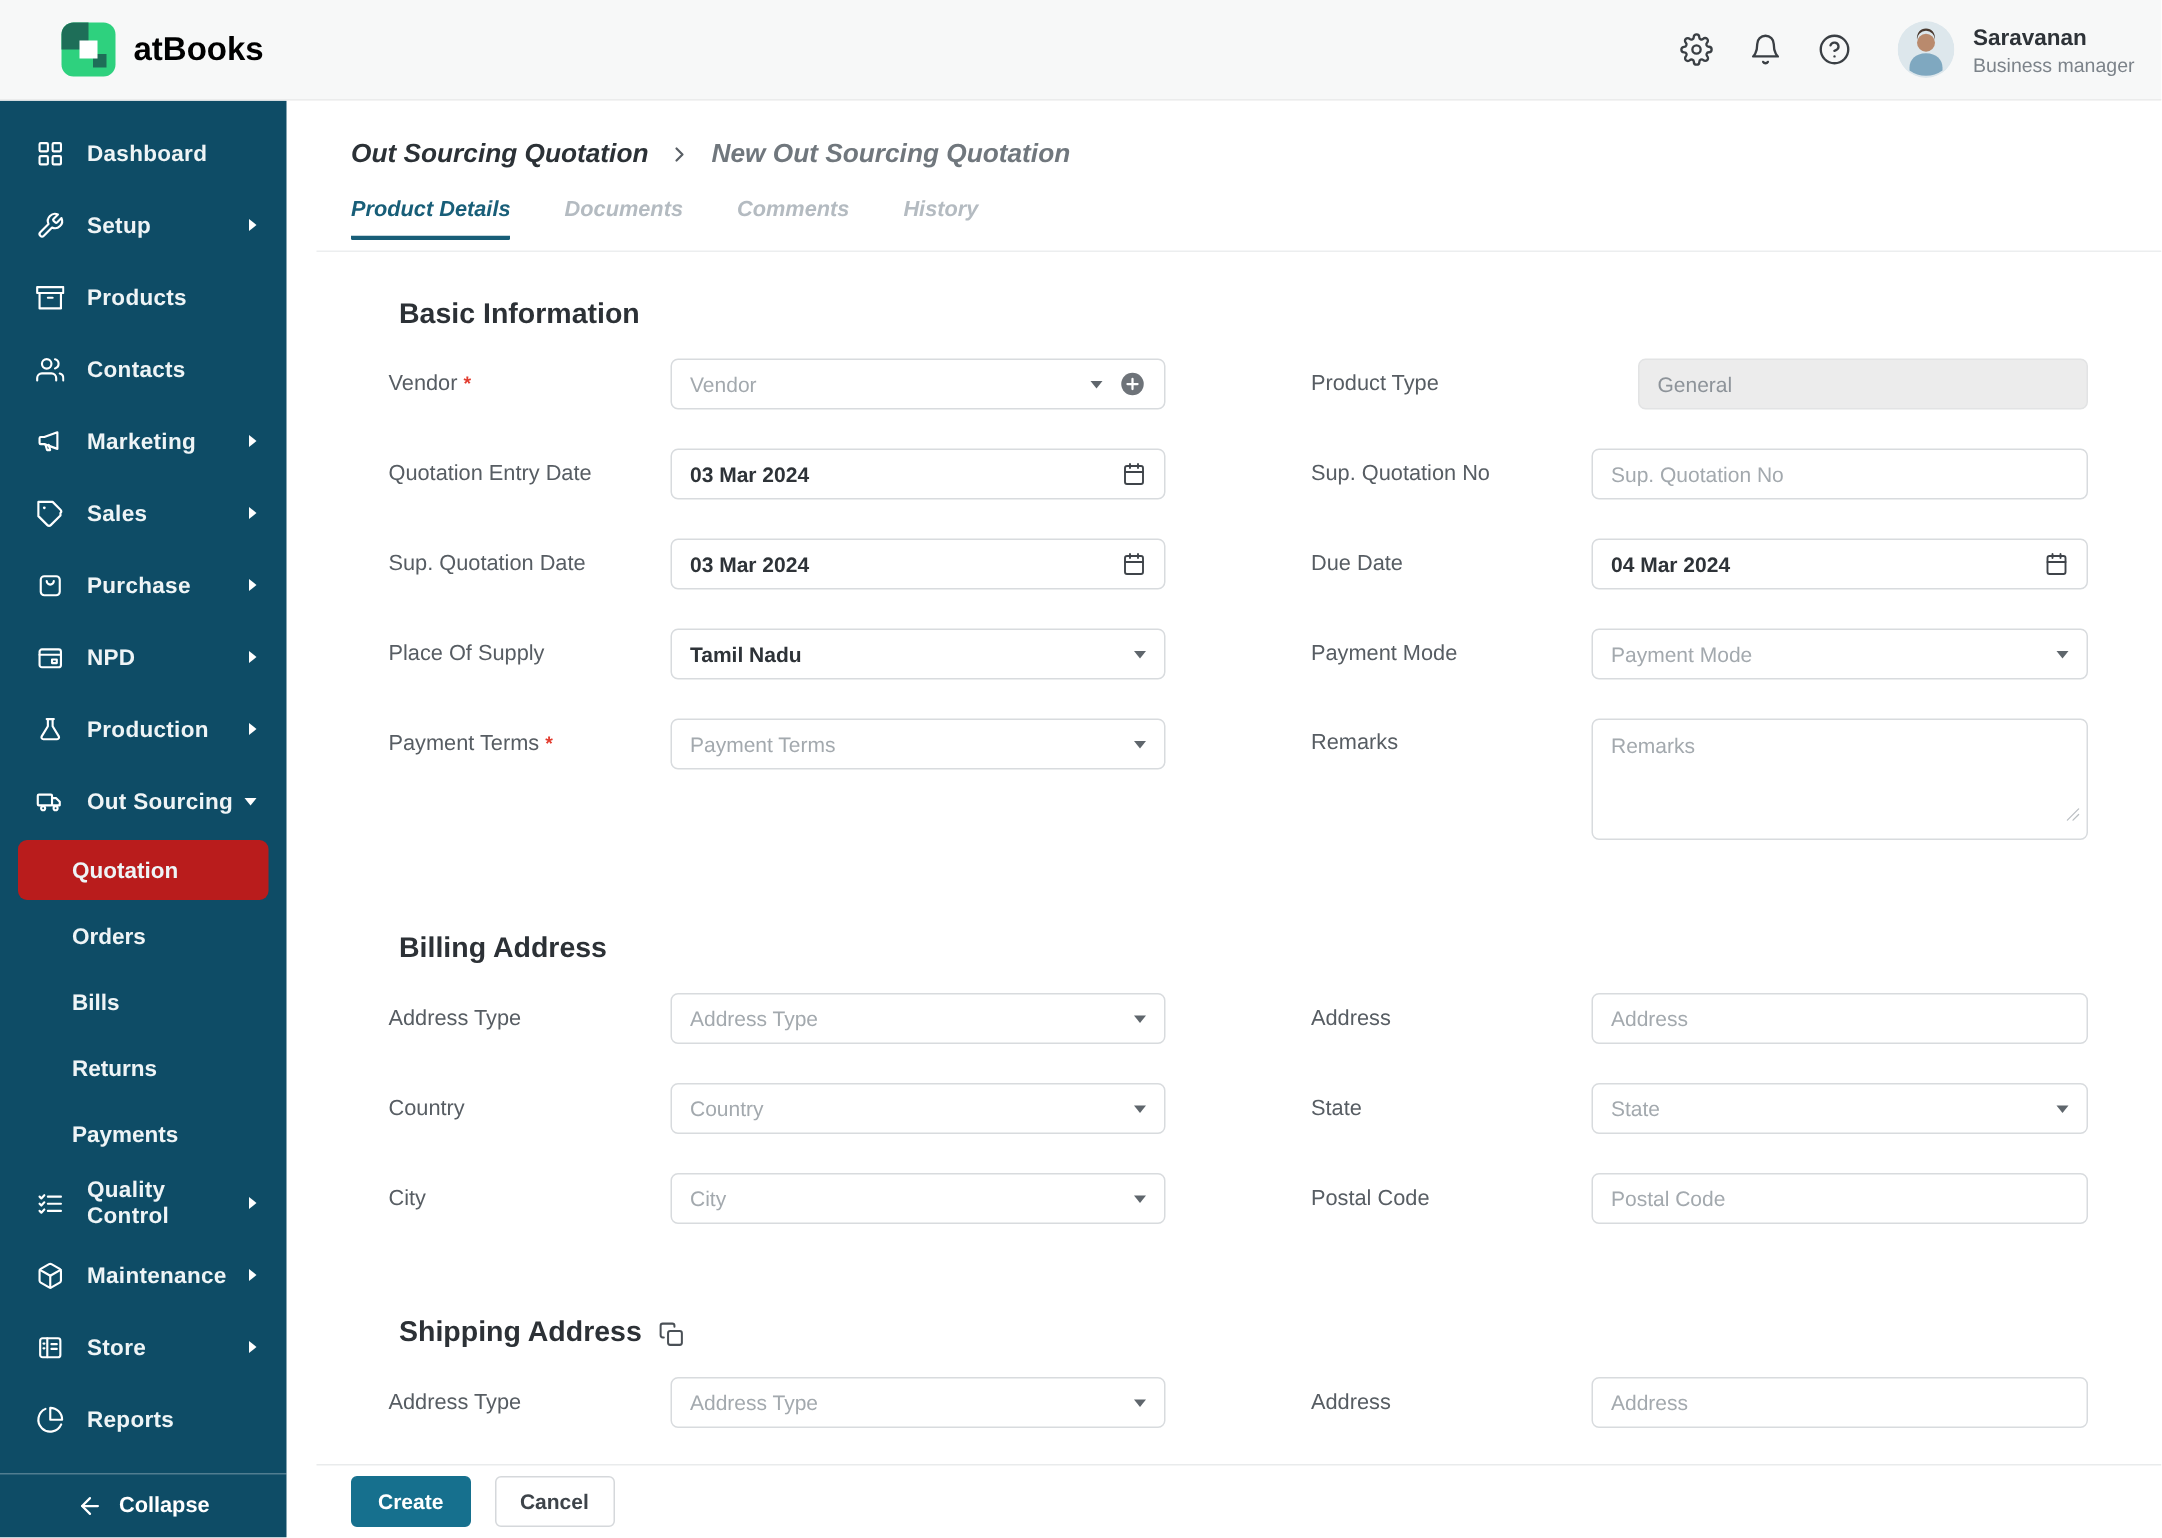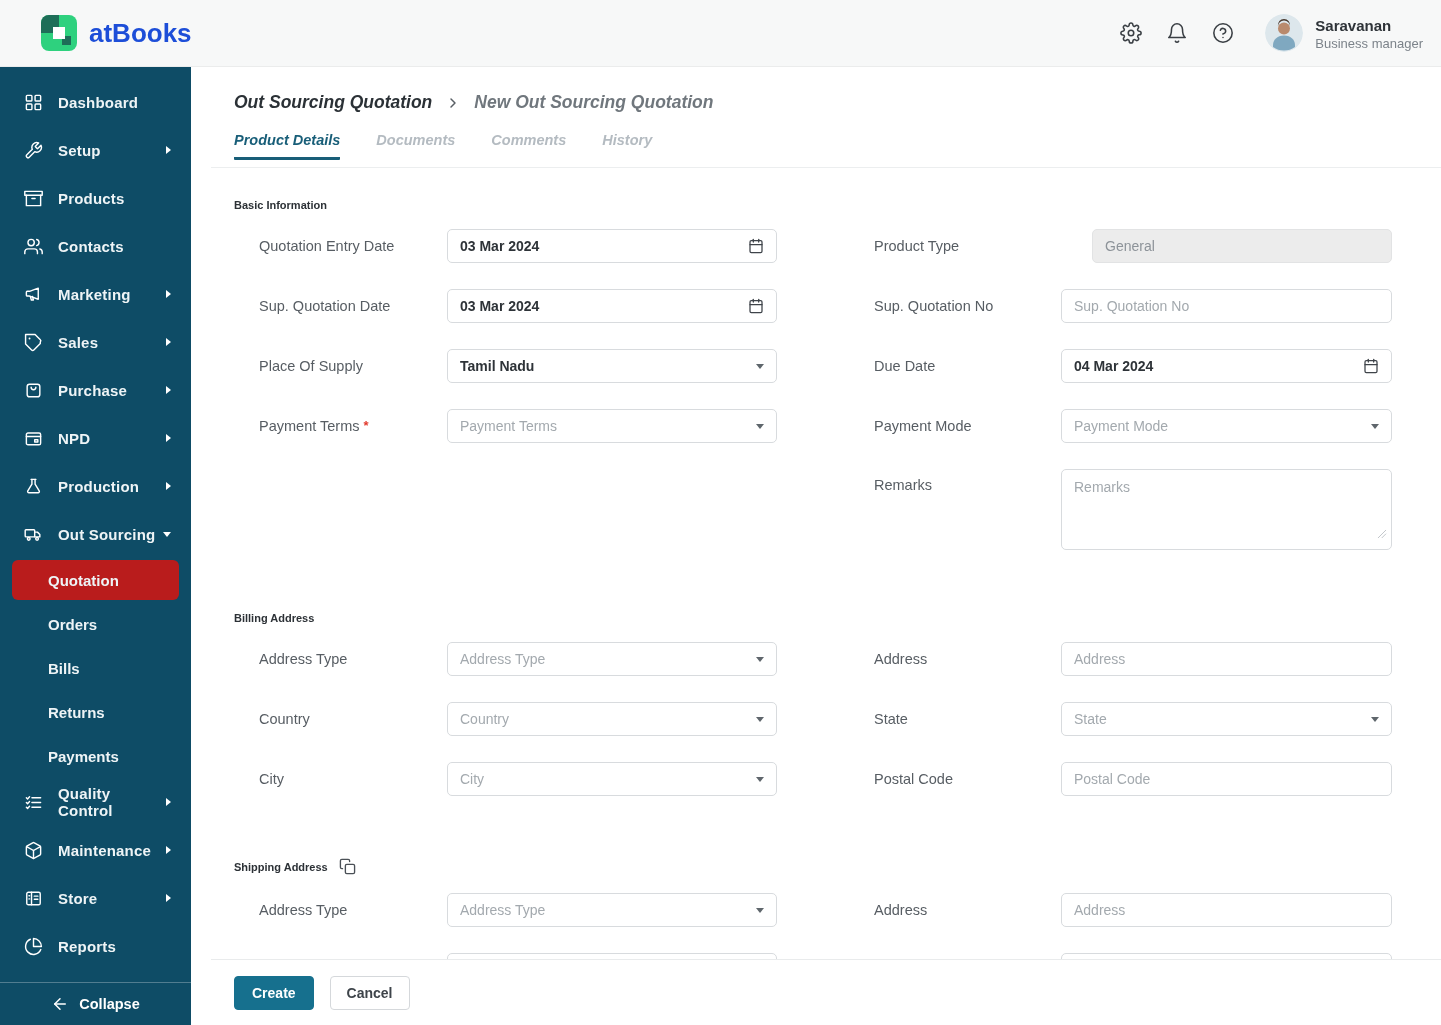--- a/index.html
+++ b/index.html
@@ -4,21 +4,21 @@
 <style>
   * { margin:0; padding:0; box-sizing:border-box; }
   html,body { width:1441px; height:1025px; overflow:hidden; background:#fff;
     font-family:"Liberation Sans","DejaVu Sans",sans-serif; }
   .stage { position:relative; width:1441px; height:1025px; background:#fff; }
 
   
   .topbar { position:absolute; top:0; left:0; width:100%; height:67px; background:#f7f8f8;
     border-bottom:1px solid #ebecec; display:flex; align-items:center; z-index:30; }
   .brand { display:flex; align-items:center; gap:11px; padding-left:40px; }
-  .brand-name { font-size:26px; font-weight:700; color:#1d4ed8; }
+  .brand-name { font-size:22px; font-weight:700; color:#000000; }
   .topbar-right { margin-left:auto; display:flex; align-items:center; gap:23px; padding-right:18px; }
   .tb-icon { width:23px; height:23px; display:flex; align-items:center; justify-content:center;
     color:#3a3f44; cursor:pointer; }
   .user { display:flex; align-items:flex-end; gap:12px; margin-left:8px; cursor:pointer; }
   .avatar { width:38px; height:38px; border-radius:50%; overflow:hidden; flex-shrink:0; }
   .user-name { font-size:15px; font-weight:700; color:#2e3338; line-height:1.25; }
   .user-role { font-size:13px; color:#7c838a; line-height:1.25; }
 
   
   .sidebar { position:absolute; top:67px; left:0; bottom:0; width:191px; background:#0e4c66;
@@ -50,21 +50,21 @@
   .tabs { display:flex; gap:36px; padding-left:23px; margin-top:19px; }
   .tab { font-size:14.5px; font-weight:600; color:#b4bbc1; padding-bottom:9px; cursor:pointer;
     border-bottom:3px solid transparent; border-radius:1px; }
   .tab.active { color:#185e78; font-weight:700; border-bottom-color:#185e78; }
 
   
   .form-area { position:absolute; top:168px; left:211px; right:0; bottom:0; overflow:hidden;
     background:#fff; padding:31px 49px 0 23px; }
   .section { margin-bottom:36px; }
   .section-title-row { display:flex; align-items:center; gap:11px; margin-bottom:18px; }
-  .section-title { font-size:11px; font-weight:700; color:#2c3136; }
+  .section-title { font-size:19px; font-weight:700; color:#2c3136;margin-left:32px; }
   .copy-btn { display:flex; align-items:center; color:#4a5056; cursor:pointer; }
   .grid { display:flex; }
   .col { display:flex; flex-direction:column; }
   .col-left { width:543px; margin-right:97px; }
   .col-right { width:518px; }
   .field-row { display:flex; align-items:center; margin-bottom:26px; min-height:34px; }
   .field-row.align-top { align-items:flex-start; }
   .col-left .field-label { width:213px; padding-left:25px; }
   .col-right .field-label { width:187px; }
   .field-label { font-size:14.5px; color:#575d63; flex-shrink:0; }
@@ -84,21 +84,21 @@
     font-family:"Liberation Sans","DejaVu Sans",sans-serif; }
   input.text-control::placeholder, textarea::placeholder { color:#a3a9ae; opacity:1; }
   input.text-control:disabled { background:#ececec; border-color:#e2e3e4; color:#8d9399;margin-left:31px; }
   .ta-wrap { position:relative; width:331px; }
   textarea.ta { width:331px; height:81px; border:1px solid #d8dbde; border-radius:5px;
     padding:9px 12px; font-size:14px; color:#2e3338; resize:none; outline:none;
     font-family:"Liberation Sans","DejaVu Sans",sans-serif; display:block; }
   .grip { position:absolute; right:5px; bottom:7px; color:#b9bec2; }
 
   
-  .footerbar { position:absolute; left:211px; right:0; bottom:0; height:66px; background:#fff;
+  .footerbar { position:absolute; left:211px; right:0; bottom:0; height:49px; background:#fff;
     border-top:1px solid #e9ebec; display:flex; align-items:center; gap:16px;
     padding-left:23px; z-index:25; }
   .btn-create { background:#16708e; color:#fff; border:1px solid #16708e; border-radius:4px;
     font-size:14px; font-weight:700; padding:8px 17px; cursor:pointer;
     font-family:"Liberation Sans","DejaVu Sans",sans-serif; }
   .btn-cancel { background:#fff; color:#3e444a; border:1px solid #d5d8db; border-radius:4px;
     font-size:14px; font-weight:600; padding:8px 16px; cursor:pointer;
     font-family:"Liberation Sans","DejaVu Sans",sans-serif; }
 </style>
 </head>
@@ -370,20 +370,33 @@
 
   <div class="form-area">
 
     <div class="section">
       <div class="section-title-row">
         <span class="section-title">Basic Information</span>
       </div>
       <div class="grid">
         <div class="col col-left">
           <div class="field-row">
+            <span class="field-label"><span>Vendor</span><span class="req">*</span></span>
+            <div class="control">
+              <span class="ph">Vendor</span>
+              <span class="chev"></span>
+              <span class="plus">
+                <svg width="18" height="18" viewBox="0 0 24 24">
+                  <circle cx="12" cy="12" r="10" fill="#6e7379"></circle>
+                  <path d="M12 7.5v9M7.5 12h9" stroke="#fff" stroke-width="2" stroke-linecap="round"></path>
+                </svg>
+              </span>
+            </div>
+          </div>
+          <div class="field-row">
             <span class="field-label">Quotation Entry Date</span>
             <div class="control">
               <span class="val">03 Mar 2024</span>
               <span class="cal">
                 <svg width="16" height="16" viewBox="0 0 24 24" fill="none" stroke="currentColor" stroke-width="1.9" stroke-linecap="round" stroke-linejoin="round">
                   <rect x="3" y="4" width="18" height="18" rx="2"></rect>
                     <line x1="16" y1="2" x2="16" y2="6"></line>
                     <line x1="8" y1="2" x2="8" y2="6"></line>
                     <line x1="3" y1="10" x2="21" y2="10"></line>
                 </svg>

